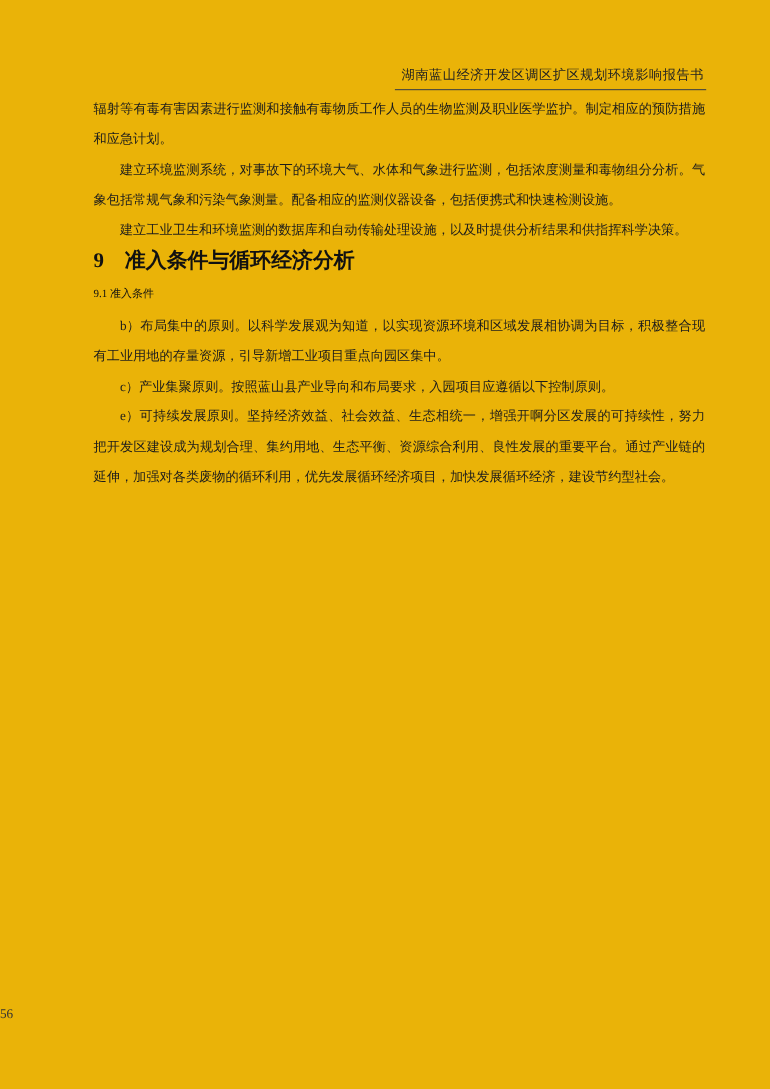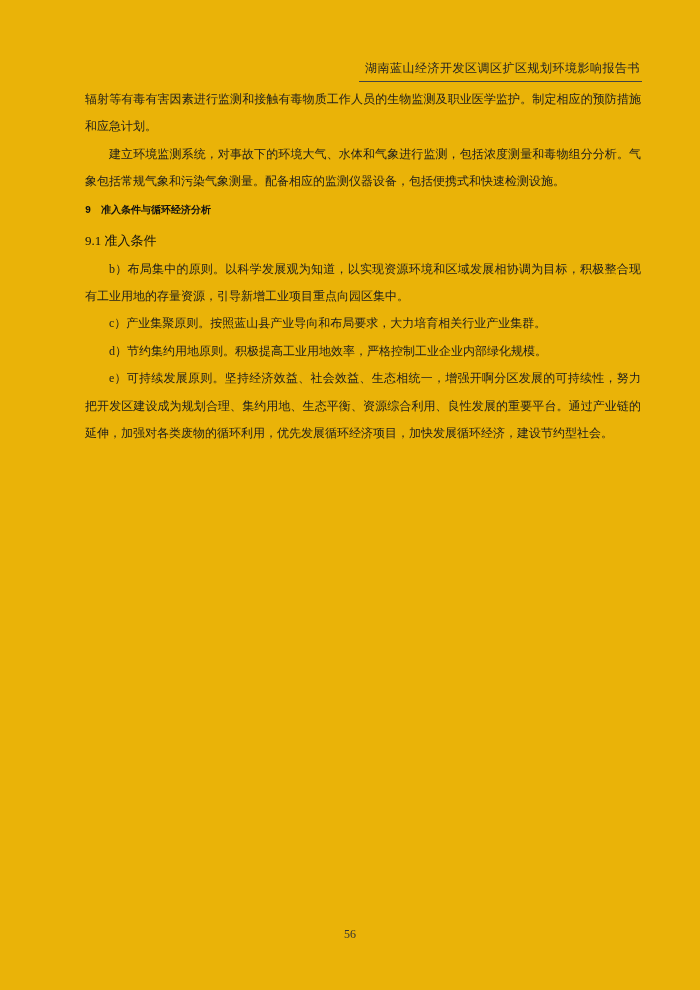--- a/index.html
+++ b/index.html
@@ -33,61 +33,59 @@
   .content p {
     font-size: 12px;
     line-height: 27.4px;
     text-align: justify;
     text-justify: inter-ideograph;
     text-indent: 2em;
     color: #1c1c1c;
   }
   .content p.no-indent { text-indent: 0; }
   .section-heading {
-    font-size: 10px;
+    font-size: 19px;
     font-weight: bold;
     line-height: 30px;
     color: #111;
-    font-family: Liberation Mono, monospace;
   }
   .subsection-heading {
-    font-size: 13px;
+    font-size: 10px;
     font-weight: normal;
     line-height: 30px;
     color: #111;
   }
   .page-footer {
     position: absolute;
-    bottom: 48px;
+    bottom: 61px;
     left: 0;
     width: 100%;
-    text-align: center;
     font-size: 12px;
     color: #333;
   }
 </style>
 </head>
 <body>
 
 <div class="page">
 
   <div class="running-header">
     <span>湖南蓝山经济开发区调区扩区规划环境影响报告书</span>
   </div>
 
   <div class="content">
     <p class="no-indent">辐射等有毒有害因素进行监测和接触有毒物质工作人员的生物监测及职业医学监护。制定相应的预防措施和应急计划。</p>
     <p>建立环境监测系统，对事故下的环境大气、水体和气象进行监测，包括浓度测量和毒物组分分析。气象包括常规气象和污染气象测量。配备相应的监测仪器设备，包括便携式和快速检测设施。</p>
+    <p>建立工业卫生和环境监测的数据库和自动传输处理设施，以及时提供分析结果和供指挥科学决策。</p>
 
     <div class="section-heading">9　准入条件与循环经济分析</div>
     <div class="subsection-heading">9.1 准入条件</div>
 
     <p>b）布局集中的原则。以科学发展观为知道，以实现资源环境和区域发展相协调为目标，积极整合现有工业用地的存量资源，引导新增工业项目重点向园区集中。</p>
-    <p>c）产业集聚原则。按照蓝山县产业导向和布局要求，大力培育相关行业产业集群。</p>
-    <p>d）节约集约用地原则。积极提高工业用地效率，严格控制工业企业内部绿化规模。</p>
+    <p>c）产业集聚原则。按照蓝山县产业导向和布局要求，入园项目应遵循以下控制原则。</p>
     <p>e）可持续发展原则。坚持经济效益、社会效益、生态相统一，增强开啊分区发展的可持续性，努力把开发区建设成为规划合理、集约用地、生态平衡、资源综合利用、良性发展的重要平台。通过产业链的延伸，加强对各类废物的循环利用，优先发展循环经济项目，加快发展循环经济，建设节约型社会。</p>
   </div>
 
   <div class="page-footer">
     <span>56</span>
   </div>
 
 </div>
 
 </body></html>

